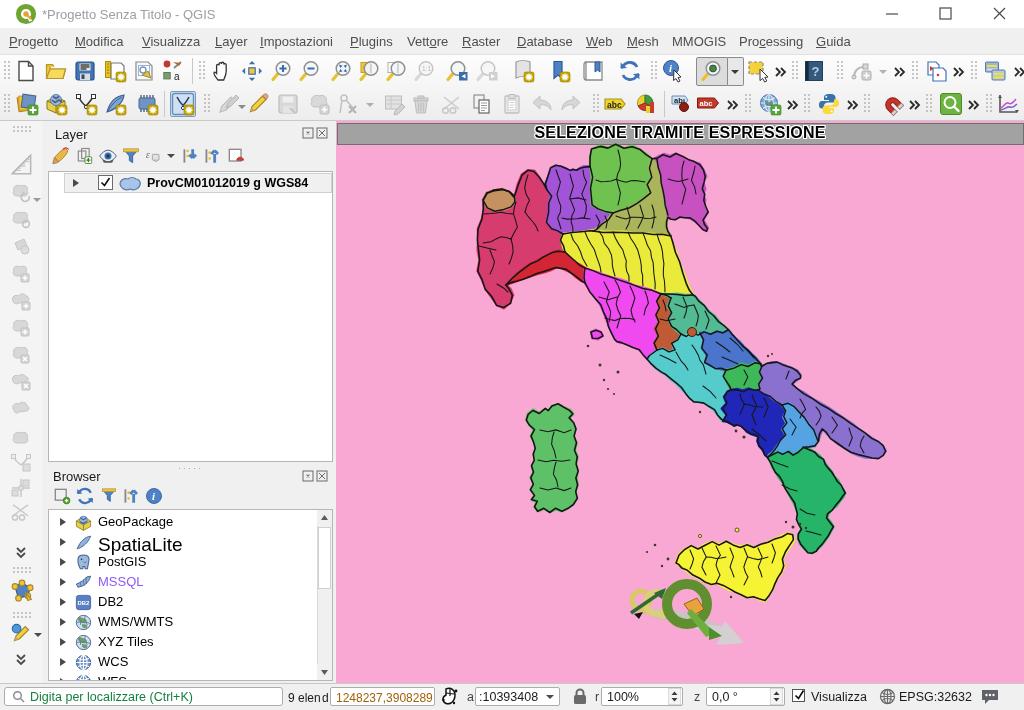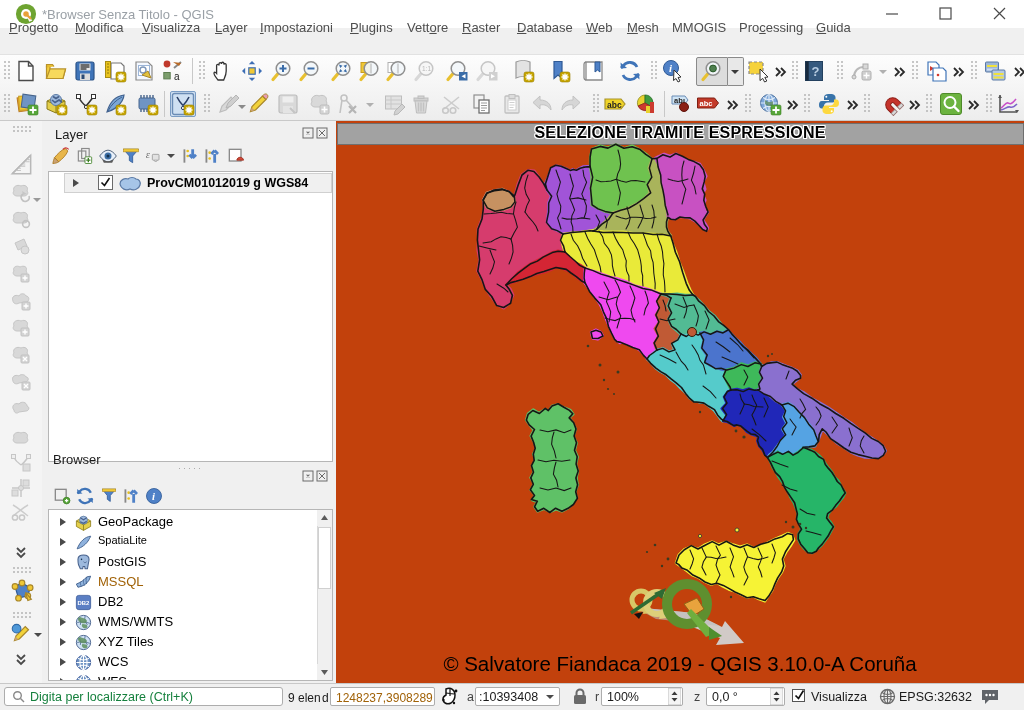--- a/index.html
+++ b/index.html
@@ -1,43 +1,43 @@
 <!DOCTYPE html>
 <html><head><meta charset="utf-8"><style>
 *{margin:0;padding:0;box-sizing:border-box}
 html,body{width:1024px;height:710px;overflow:hidden;font-family:"Liberation Sans",sans-serif;background:#fff}
 #win{position:relative;width:1024px;height:710px;background:#f0f0f0}
 #titlebar{position:absolute;left:0;top:0;width:1024px;height:28px;background:#ffffff}
 #titletext{position:absolute;left:42px;top:7px;font-size:13px;color:#9aa0a6}
 #menubar{position:absolute;left:0;top:28px;width:1024px;height:27px;background:#f0f0f0;border-bottom:1px solid #e2e2e2}
-.menu{position:absolute;top:20px;font-size:13px;color:#4e4e4e}
+.menu{position:absolute;top:34px;font-size:13px;color:#4e4e4e}
 #toolbars{position:absolute;left:0;top:55px;width:1024px;height:66px;background:linear-gradient(#fdfdfd,#ededed);border-bottom:1px solid #c9c9c9}
 #main{position:absolute;left:0;top:121px;width:1024px;height:562px;background:#f0f0f0}
 #leftbar{position:absolute;left:0;top:121px;width:42px;height:562px;background:#f4f4f4}
 .panel-title{font-size:13px;color:#1a1a1a}
 .tree{position:absolute;background:#fff;border:1px solid #b6b6b6}
 #statusbar{position:absolute;left:0;top:683px;width:1024px;height:27px;background:#f0f0f0;border-top:1px solid #c8c8c8}
 .sbox{position:absolute;background:#fff;border:1px solid #adadad;border-radius:2px}
 .stext{position:absolute;font-size:12.5px;color:#1a1a1a}
-#canvas{position:absolute;left:336px;top:121px;width:688px;height:562px;background:#c2410c}
+#canvas{position:absolute;left:336px;top:121px;width:688px;height:562px;background:#f9a8d4}
 #mapstrip{position:absolute;left:1px;top:2px;width:687px;height:22px;background:#a2a2a2;border:1px solid #6f6f6f}
 #maptitle{position:absolute;left:0;top:3px;width:100%;text-align:center;font-size:16px;font-weight:bold;letter-spacing:0.2px;color:#000;
  text-shadow:-1px -1px 0 #fff,1px -1px 0 #fff,-1px 1px 0 #fff,1px 1px 0 #fff,0 -1px 0 #fff,0 1px 0 #fff,-1px 0 0 #fff,1px 0 0 #fff}
 #copyright{position:absolute;left:0;top:531px;width:100%;text-align:center;font-size:20.5px;color:#000}
 </style></head><body>
 <div id="win">
     <div id="titlebar"></div>
     <svg width="24" height="22" viewBox="0 0 24 24" style="position:absolute;left:14px;top:3px">
 <circle cx="12" cy="12" r="11" fill="#6ea431"></circle>
 <circle cx="12" cy="12" r="5.5" fill="#fff"></circle>
 <path d="M12 12l7 7-3.5 1.5z" fill="#fff"></path>
 <circle cx="12" cy="12" r="3" fill="#e9a13b"></circle>
 <path d="M12 12l5.5 5.5" stroke="#e9a13b" stroke-width="2.5"></path>
 </svg>
-    <div id="titletext">*Browser Senza Titolo - QGIS</div>
+    <div id="titletext">*Progetto Senza Titolo - QGIS</div>
     <svg width="150" height="28" viewBox="0 0 150 28" style="position:absolute;left:874px;top:0">
       <path d="M12 14h12" stroke="#4a4a4a" stroke-width="1.2"></path>
       <rect x="66" y="8" width="11" height="11" fill="none" stroke="#4a4a4a" stroke-width="1.2"></rect>
       <path d="M120 8l11 11M131 8l-11 11" stroke="#4a4a4a" stroke-width="1.2"></path>
     </svg>
     <div id="menubar"></div>
     <div class="menu" style="left:9px"><u>P</u>rogetto</div>
     <div class="menu" style="left:75px"><u>M</u>odifica</div>
     <div class="menu" style="left:142px"><u>V</u>isualizza</div>
     <div class="menu" style="left:215px"><u>L</u>ayer</div>
@@ -773,21 +773,21 @@
     </svg>
     <div style="position:absolute;left:98px;top:175px;width:15px;height:15px;background:#fff;border:1px solid #6a6a6a"></div>
     <svg width="13" height="13" viewBox="0 0 13 13" style="position:absolute;left:99px;top:176px">
       <path d="M2.5 6.5l3 3 5-7.5" stroke="#111" stroke-width="1.6" fill="none"></path>
     </svg>
     <svg width="24" height="16" viewBox="0 0 24 16" style="position:absolute;left:118px;top:176px">
       <path d="M2 8c0-4 4-6 8-5 2-2 6-2 8 0 3 0 5 3 4 6-1 4-6 6-10 4-4 2-9 0-10-5z" fill="#a6c5e8" stroke="#5b7aa5" stroke-width="1.2"></path>
     </svg>
     <div style="position:absolute;left:147px;top:176px;font-size:12.5px;font-weight:bold;color:#000">ProvCM01012019 g WGS84</div>
     <div style="position:absolute;left:178px;top:463px;width:26px;height:3px;color:#a0a0a0;font-size:9px;letter-spacing:2px">·····</div>
-    <div class="panel-title" style="position:absolute;left:53px;top:452px">Browser</div>
+    <div class="panel-title" style="position:absolute;left:53px;top:469px">Browser</div>
     <svg width="26" height="12" viewBox="0 0 26 12" style="position:absolute;left:302px;top:470px">
       <rect x="1" y="1" width="10" height="10" fill="none" stroke="#6a6a6a"></rect>
       <path d="M4 6h4M6 4v4" stroke="#6a6a6a" transform="rotate(45 6 6)"></path>
       <rect x="15" y="1" width="10" height="10" fill="none" stroke="#6a6a6a"></rect>
       <path d="M17 3l6 6M23 3l-6 6" stroke="#6a6a6a"></path>
     </svg>
     <svg width="20" height="20" viewBox="0 0 24 24" style="position:absolute;left:52px;top:486px">
       <rect x="4" y="4" width="13" height="13" fill="none" stroke="#8a8a8a" stroke-width="1.6"></rect>
       <circle cx="17.5" cy="17.5" r="4" fill="#57a639" stroke="#3c7f24"></circle>
       <path d="M17.5 15.5v4M15.5 17.5h4" stroke="#fff" stroke-width="1.4"></path>
@@ -824,39 +824,39 @@
         <circle cx="12" cy="9" r="5" fill="#9db9dd" stroke="#5b7aa5"></circle>
         <path d="M8 6l4 2.5L16 6M8 11l4 2 4-2.5" fill="none" stroke="#47618c" stroke-width="1.4"></path>
       </svg>
       <div style="position:absolute;left:50px;top:5px;font-size:13px;color:#000">GeoPackage</div>
       <svg width="10" height="10" viewBox="0 0 10 10" style="position:absolute;left:10px;top:28px">
         <path d="M2 1l6 4-6 4z" fill="#4a4a4a"></path>
       </svg>
       <svg width="19" height="19" viewBox="0 0 24 24" style="position:absolute;left:26px;top:24px">
         <path d="M21 4C14 5 8 10 4 20c5-1 12-6 15-12 1-2 2-3 2-4z" fill="#8fb2dd" stroke="#41618e" stroke-width="1.2"></path>
       </svg>
-      <div style="position:absolute;left:50px;top:25px;font-size:11px;color:#000">SpatiaLite</div>
+      <div style="position:absolute;left:50px;top:25px;font-size:19px;color:#000">SpatiaLite</div>
       <svg width="10" height="10" viewBox="0 0 10 10" style="position:absolute;left:10px;top:48px">
         <path d="M2 1l6 4-6 4z" fill="#4a4a4a"></path>
       </svg>
       <svg width="19" height="19" viewBox="0 0 24 24" style="position:absolute;left:26px;top:44px">
         <path d="M5 8c0-4 3-5.5 7-5.5S19 4 19 8c0 2-.5 4-1 6l-1 6h-3l-.5-3h-2L11 20H8c-.7-2-2-4-2.5-6S5 9.5 5 8z" fill="#9db9dd" stroke="#47618c" stroke-width="1.3"></path>
         <circle cx="9.5" cy="8" r="1" fill="#16324f"></circle>
         <path d="M12 11c1 1.5 3 1.5 4 0" fill="none" stroke="#47618c"></path>
       </svg>
       <div style="position:absolute;left:50px;top:45px;font-size:13px;color:#000">PostGIS</div>
       <svg width="10" height="10" viewBox="0 0 10 10" style="position:absolute;left:10px;top:68px">
         <path d="M2 1l6 4-6 4z" fill="#4a4a4a"></path>
       </svg>
       <svg width="19" height="19" viewBox="0 0 24 24" style="position:absolute;left:26px;top:64px">
         <path d="M3 14C8 12 13 9 16 5l5-1-2 5c-3 5-8 8-14 9z" fill="#8fb2dd" stroke="#41618e" stroke-width="1.2"></path>
         <path d="M16 5c-1 3-1 6 0 9" fill="none" stroke="#41618e"></path>
         <path d="M12 8c-.5 3 0 5 1.5 8M8 11c-.3 2 .2 4 1.5 6" fill="none" stroke="#41618e" stroke-width=".9"></path>
       </svg>
-      <div style="position:absolute;left:50px;top:65px;font-size:13px;color:#a16207">MSSQL</div>
+      <div style="position:absolute;left:50px;top:65px;font-size:13px;color:#8b5cf6">MSSQL</div>
       <svg width="10" height="10" viewBox="0 0 10 10" style="position:absolute;left:10px;top:88px">
         <path d="M2 1l6 4-6 4z" fill="#4a4a4a"></path>
       </svg>
       <svg width="19" height="19" viewBox="0 0 24 24" style="position:absolute;left:26px;top:84px">
         <rect x="3" y="3" width="18" height="18" rx="3" fill="#5b7fc4" stroke="#3a5a98"></rect>
         <text x="4.5" y="15.5" font-size="7.5" font-weight="bold" fill="#fff" font-family="Liberation Sans">DB2</text>
       </svg>
       <div style="position:absolute;left:50px;top:85px;font-size:13px;color:#000">DB2</div>
       <svg width="10" height="10" viewBox="0 0 10 10" style="position:absolute;left:10px;top:108px">
         <path d="M2 1l6 4-6 4z" fill="#4a4a4a"></path>
@@ -1081,21 +1081,20 @@
 <circle cx="33" cy="24" r="11" fill="none" stroke="#ddcf79" stroke-width="6"></circle>
 <path d="M37 33l6 6-8 1z" fill="#ddcf79"></path>
 <path d="M7 34l32-22" stroke="#2e6b33" stroke-width="3.5"></path>
 <path d="M42 9l-4 11-8-6z" fill="#2e6b33"></path>
 <path d="M10 35l9-2-4 7z" fill="#111"></path>
 <circle cx="63" cy="25" r="20" fill="none" stroke="#5f8f2f" stroke-width="10"></circle>
 <path d="M60 25l13-6 7 11-11 7z" fill="#e8a33d" stroke="#8f6416" stroke-width="1"></path>
 <path d="M67 30l24 24-9 4-19-24z" fill="#6fae3e"></path>
 <path d="M85 48l13 9-13 4z" fill="#4e8f2e"></path>
 </svg>
-      <div id="copyright">© Salvatore Fiandaca 2019 - QGIS 3.10.0-A Coruña</div>
     </div>
     <div id="statusbar"></div>
     <div class="sbox" style="left:4px;top:687px;width:279px;height:19px;border-radius:3px"></div>
     <svg width="14" height="14" viewBox="0 0 14 14" style="position:absolute;left:12px;top:690px">
       <circle cx="5.5" cy="5.5" r="3.8" fill="none" stroke="#8a8a8a" stroke-width="1.4"></circle>
       <path d="M8.5 8.5l3.5 3.5" stroke="#8a8a8a" stroke-width="1.4"></path>
     </svg>
     <div class="stext" style="left:30px;top:690px;color:#15803d">Digita per localizzare (Ctrl+K)</div>
     <div style="position:absolute;left:288px;top:691px;font-size:12px;color:#1a1a1a">9 elen</div>
     <div style="position:absolute;left:322px;top:691px;font-size:12px;color:#1a1a1a">d</div>

